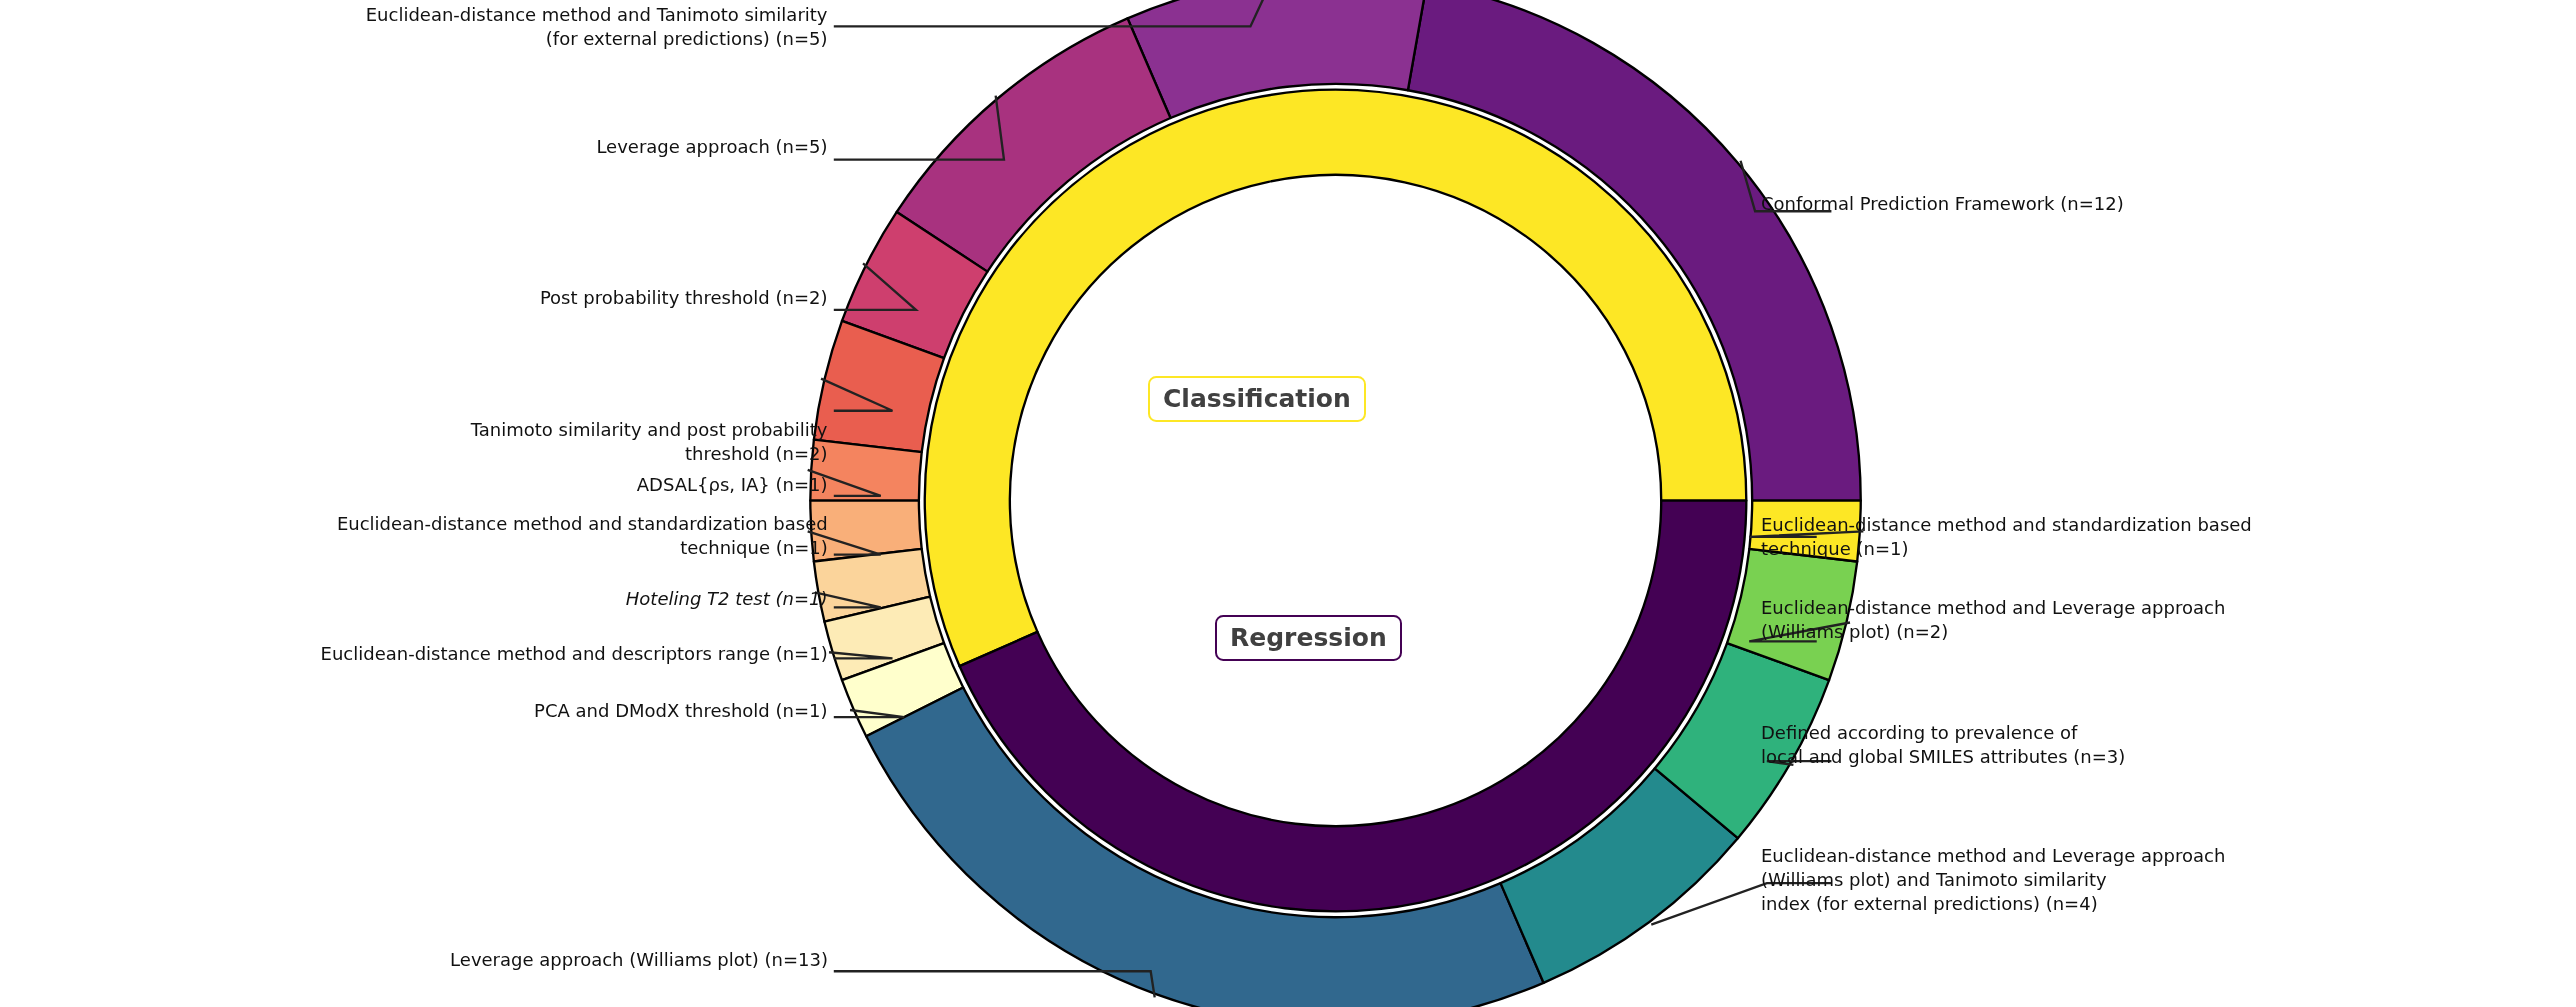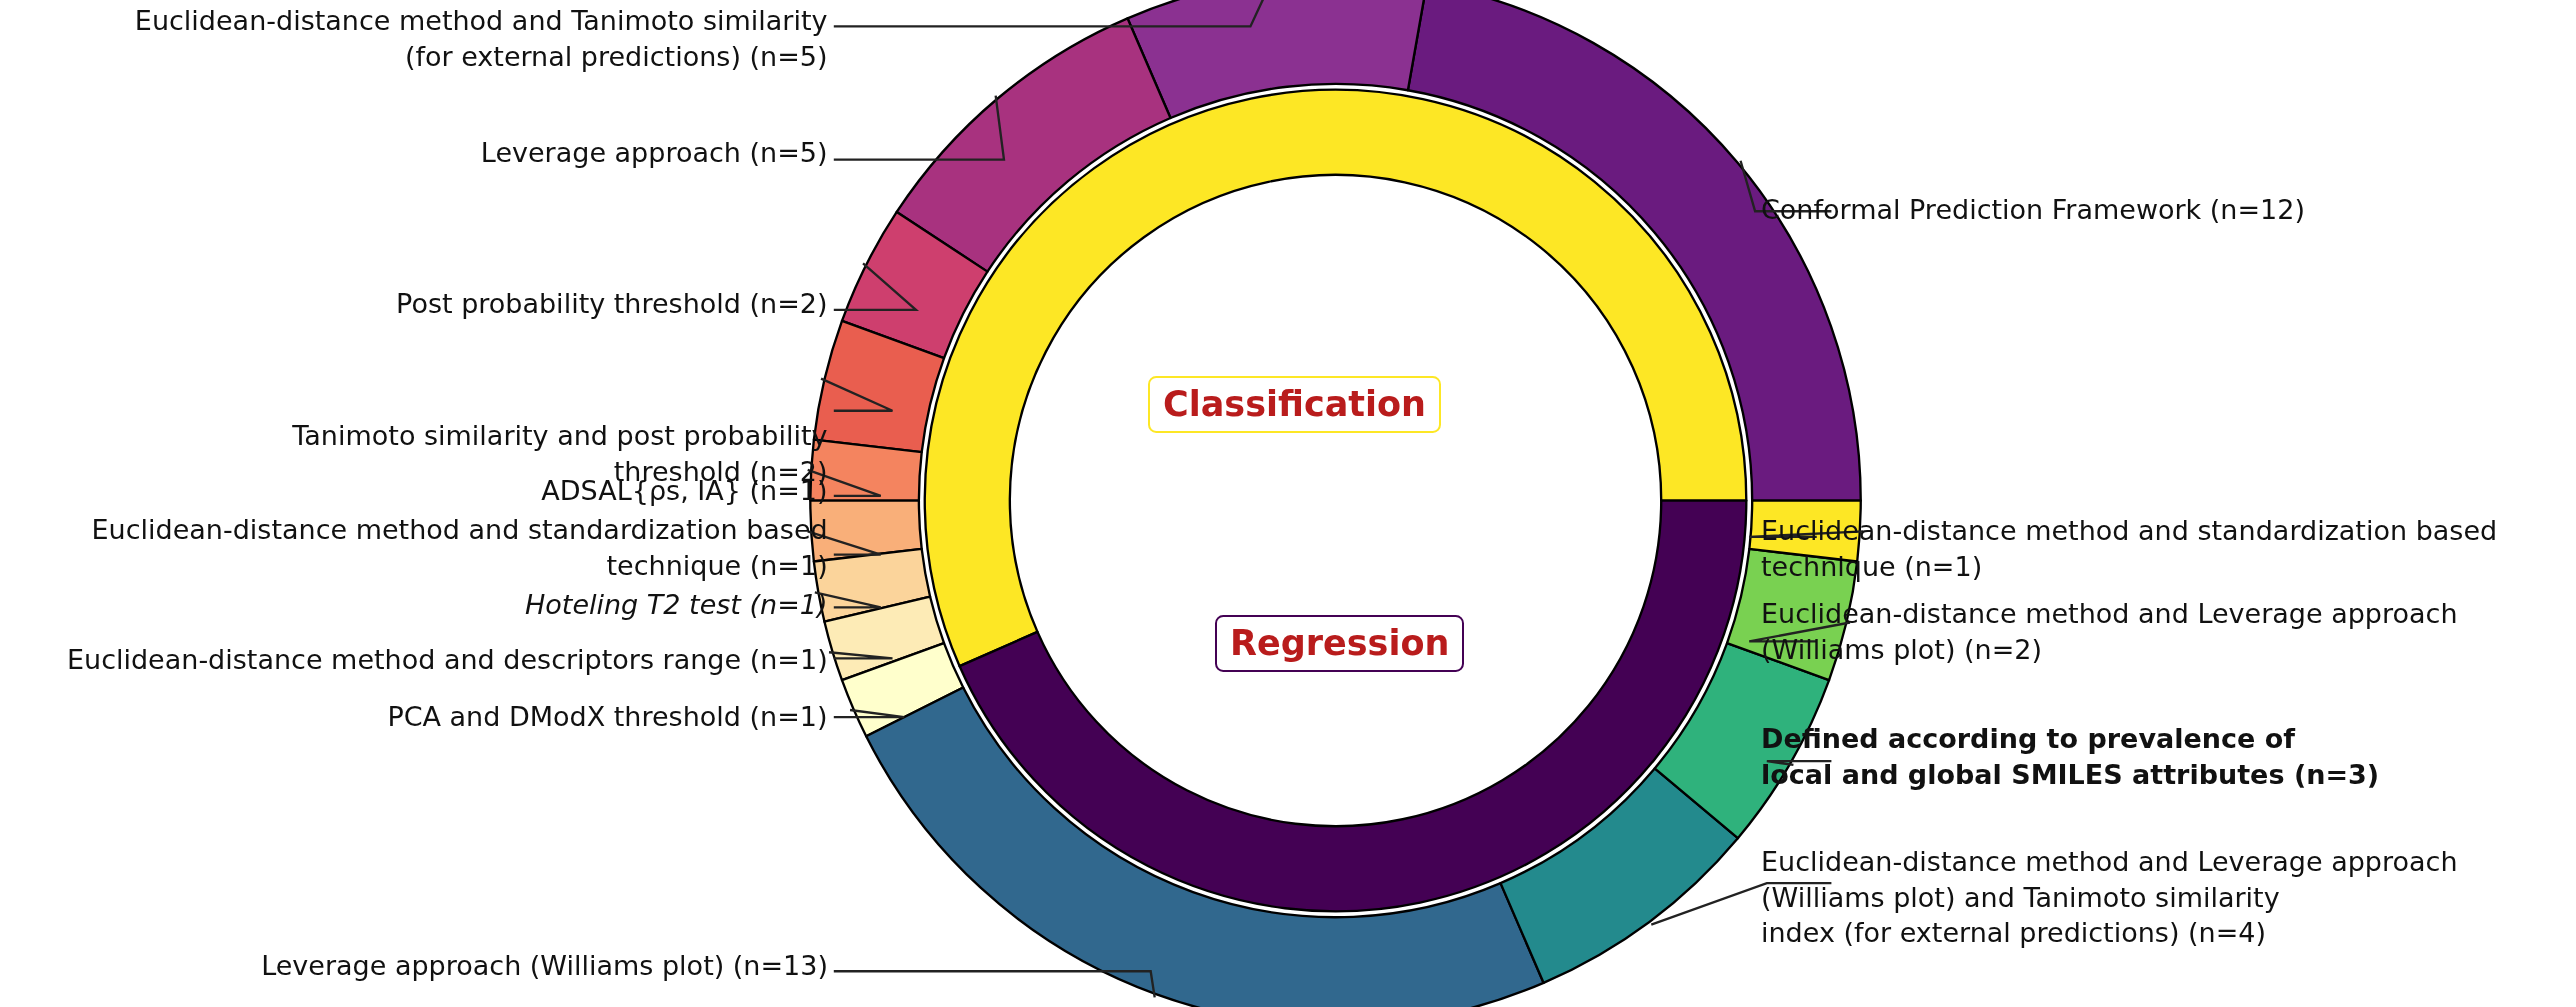--- a/index.html
+++ b/index.html
@@ -1,24 +1,24 @@
 <!DOCTYPE html>
 <html style="font-size:9.4px"><head>
 <meta charset="utf-8">
 <style>
   html,body{margin:0;padding:0;background:#ffffff;}
   body{width:2576px;height:1007px;position:relative;overflow:hidden;
        font-family:"DejaVu Sans","Liberation Sans",sans-serif;}
   #stage{position:absolute;left:0;top:0;width:2576px;height:1007px;}
   svg#chart{position:absolute;left:0;top:0;width:2576px;height:1007px;display:block;}
-  .lbl{position:absolute;font-size:27px;color:#111111;line-height:1.32;white-space:pre-line;}
+  .lbl{position:absolute;font-size:18px;color:#111111;line-height:1.32;white-space:pre-line;}
   .lbl.r{text-align:right;}
   .lbl.l{text-align:left;}
   .ctr-badge{position:absolute;background:#ffffff;border-radius:8.2px;
-             font-weight:bold;font-size:35px;color:#b91c1c;
+             font-weight:bold;font-size:25px;color:#404040;
              padding:5.9px 13px 7px 13px;white-space:nowrap;}
 </style>
 </head>
 <body>
 
 <div id="stage">
 
   <svg id="chart" viewBox="0 0 4388 1716">
     <g id="outer-ring">
         <path d="M 3170 853 A 895 895 0 0 0 2430.415119011903 -28.402938945926167 L 2398.2902061435207 153.7864953613323 A 710 710 0 0 1 2985 853 Z" fill="#6A1B7F" stroke="#000000" stroke-width="4" stroke-linejoin="round"></path>
@@ -87,21 +87,21 @@
   <div class="lbl r" style="left:24px;top:948px;width:804px;">Leverage approach (Williams plot) (n=13)</div>
 
   <div class="lbl l" style="left:1761px;top:192px;width:798px;">Conformal Prediction Framework (n=12)</div>
 
   <div class="lbl l" style="left:1761px;top:513px;width:804px;">Euclidean-distance method and standardization based
 technique (n=1)</div>
 
   <div class="lbl l" style="left:1761px;top:596px;width:804px;">Euclidean-distance method and Leverage approach
 (Williams plot) (n=2)</div>
 
-  <div class="lbl l" style="left:1761px;top:721px;width:804px;font-weight:bold;">Defined according to prevalence of
+  <div class="lbl l" style="left:1761px;top:721px;width:804px;">Defined according to prevalence of
 local and global SMILES attributes (n=3)</div>
 
   <div class="lbl l" style="left:1761px;top:844px;width:804px;">Euclidean-distance method and Leverage approach
 (Williams plot) and Tanimoto similarity
 index (for external predictions) (n=4)</div>
 
 </div>
 
 
 </body></html>

